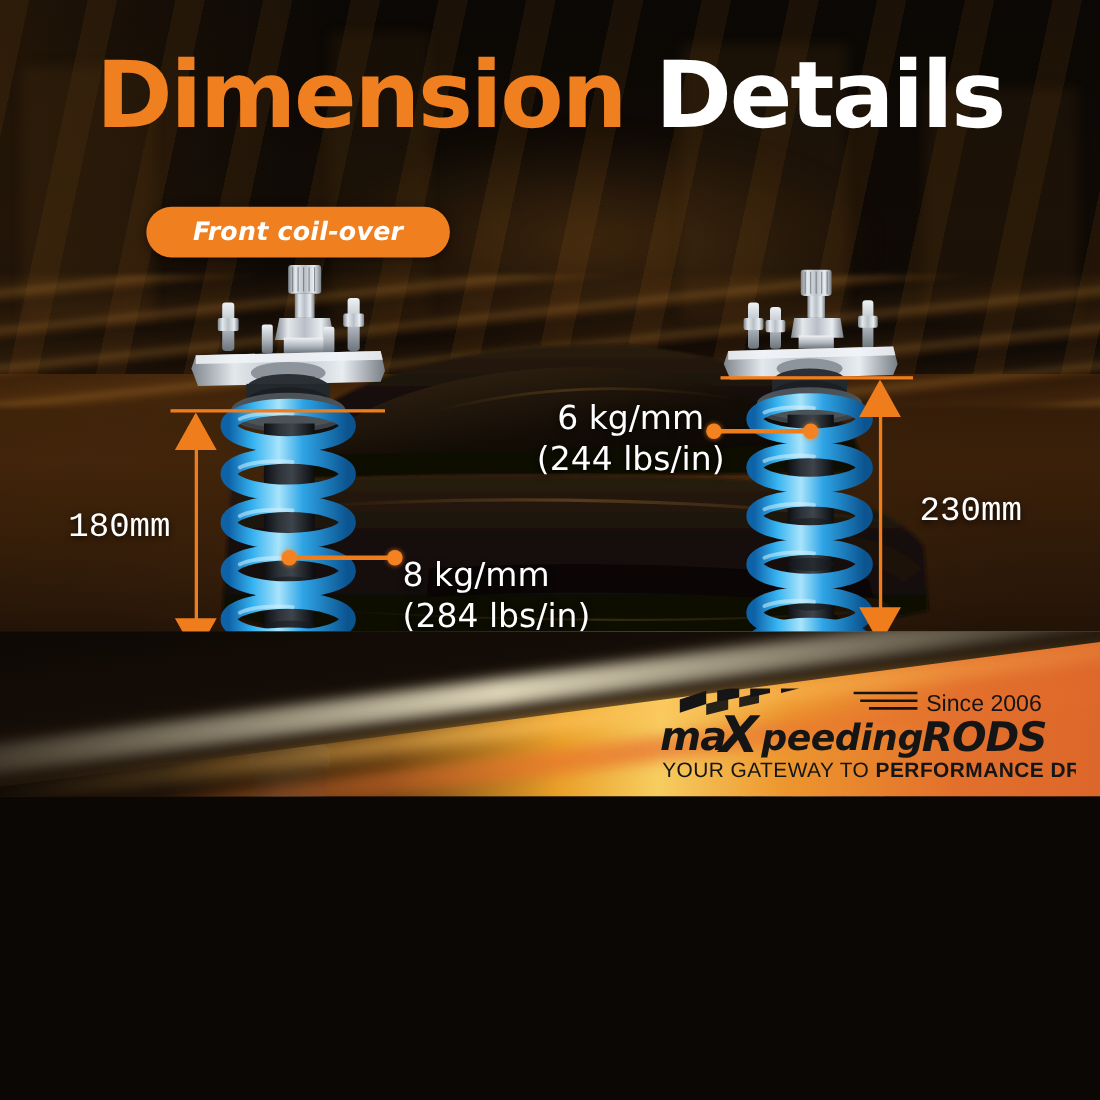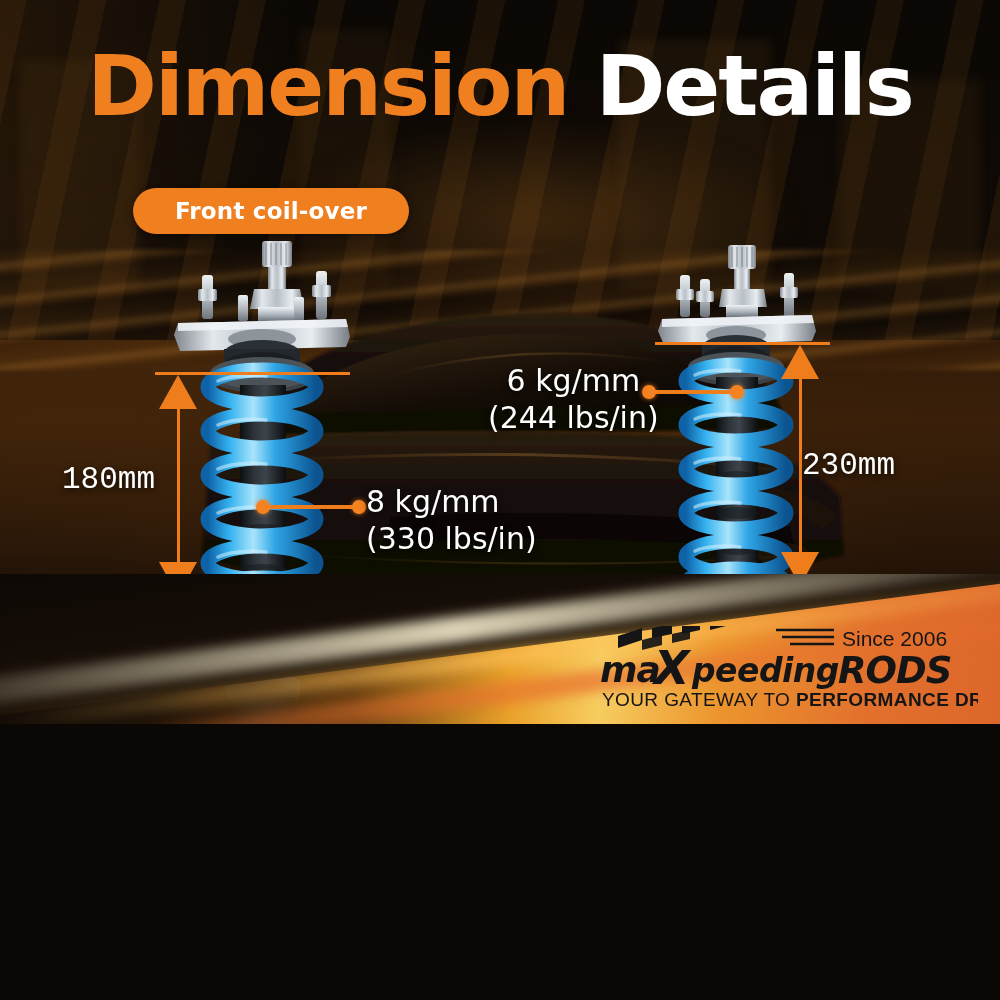--- a/index.html
+++ b/index.html
@@ -70,20 +70,21 @@
   .title .white{ color:#ffffff; }
 
   
   .badge{
     position:absolute; height:46px; border-radius:23px;
     background:#ef7f1f; color:#fff;
     display:flex; align-items:center; justify-content:center;
     font-size:23px; font-weight:700; letter-spacing:.2px;
     font-family:"DejaVu Sans","Liberation Sans",sans-serif;
     box-shadow:0 2px 10px rgba(0,0,0,.45);
+    font-style:italic;
   }
   #badge-front{ left:133px; top:188px; width:276px; }
   #badge-rear { left:600px; top:188px; width:274px; }
 
   
   .guide{ position:absolute; height:3px; background:#f07d1c; }
   .arrow-line{ position:absolute; width:3px; background:#f07d1c; }
   .arrow-head{ position:absolute; width:0; height:0; border-left:19px solid transparent; border-right:19px solid transparent; }
   .arrow-head.up{ border-bottom:34px solid #f07d1c; }
   .arrow-head.down{ border-top:34px solid #f07d1c; }
@@ -491,30 +492,30 @@
     <div class="arrow-head down" style="left:159px; top:562px;"></div>
     <div class="dim-label" style="left:62px; top:462px;">180mm</div>
   </div>
 
   <div>
     <div class="guide" style="left:655px; top:342px; width:175px;"></div>
     <div class="guide" style="left:655px; top:588px; width:175px;"></div>
     <div class="arrow-line" style="left:799px; top:348px; height:236px;"></div>
     <div class="arrow-head up" style="left:781px; top:345px;"></div>
     <div class="arrow-head down" style="left:781px; top:552px;"></div>
-    <div class="dim-label" style="left:802px; top:448px;">230mm</div>
+    <div class="dim-label" style="left:836px; top:448px;">230mm</div>
   </div>
 
   <div>
     <div class="leader" style="left:262px; top:505px; width:98px;"></div>
     <div class="leader-dot" style="left:256px; top:500px;"></div>
     <div class="leader-dot" style="left:352px; top:500px;"></div>
-    <div class="callout" style="left:366px; top:484px;">
+    <div class="callout" style="left:366px; top:506px;">
       <div>8 kg/mm</div>
-      <div>(330 lbs/in)</div>
+      <div>(284 lbs/in)</div>
     </div>
   </div>
 
   <div>
     <div class="leader" style="left:648px; top:390px; width:90px;"></div>
     <div class="leader-dot" style="left:642px; top:385px;"></div>
     <div class="leader-dot" style="left:730px; top:385px;"></div>
     <div class="callout" style="left:488px; top:363px; text-align:center;">
       <div>6 kg/mm</div>
       <div>(244 lbs/in)</div>

